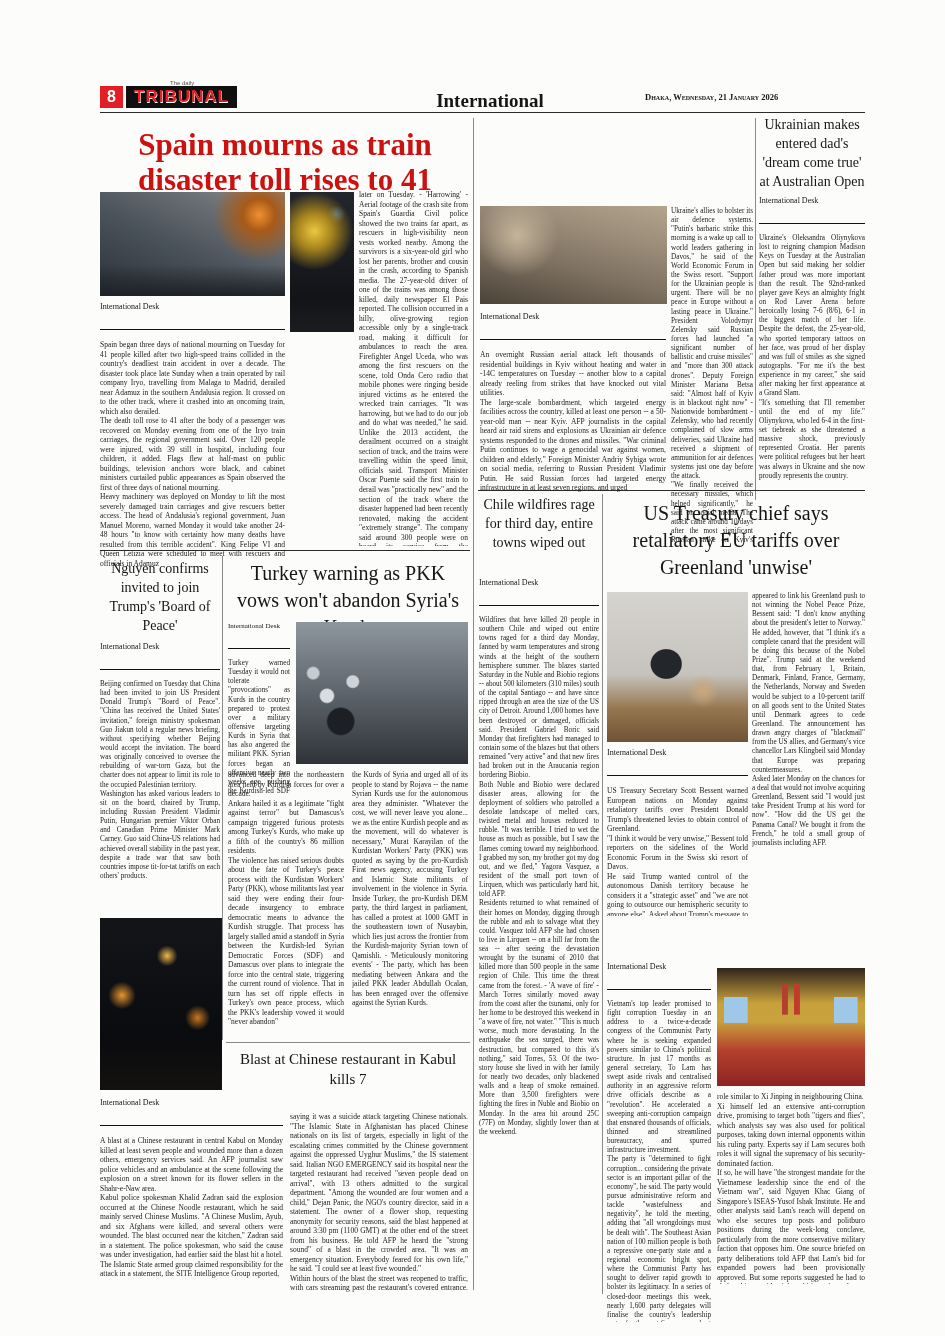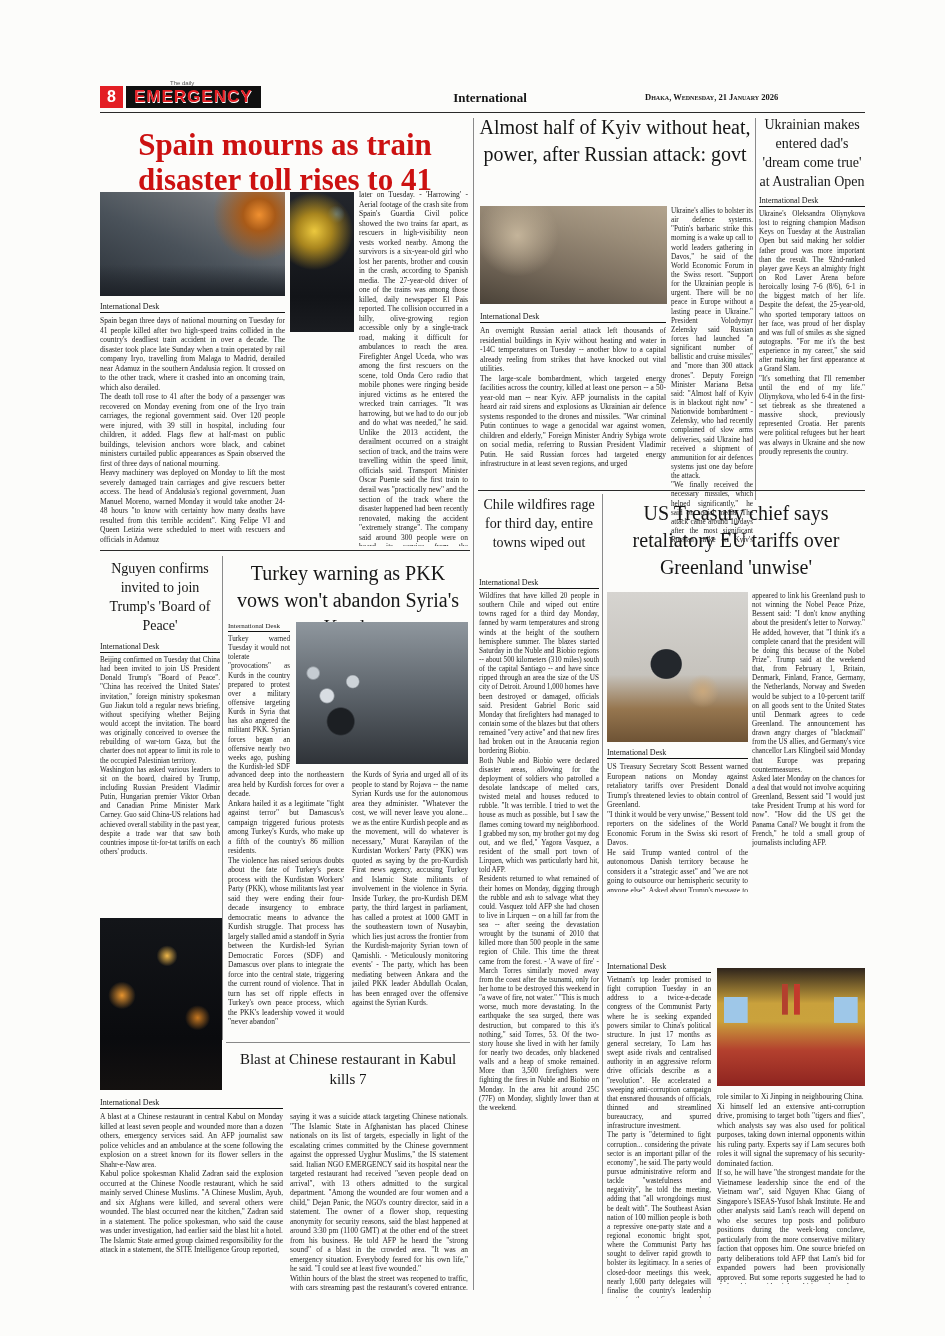--- a/index.html
+++ b/index.html
@@ -1,21 +1,21 @@
 <!DOCTYPE html>
 <html><head>
 <meta charset="utf-8">
 <style>
   html,body{margin:0;padding:0;background:#9a9a9a;}
   .page{position:relative;width:945px;height:1336px;background:#fcfcfa;margin:0 auto;
         font-family:"Liberation Serif", serif;color:#161616;overflow:hidden;}
   .abs{position:absolute;}
   .vrule{position:absolute;width:1px;background:#8a8a8a;}
   .hrule{position:absolute;height:1px;background:#2a2a2a;}
-  .byline{font-size:8px;border-bottom:1.6px solid #111;padding-bottom:1px;margin-bottom:3px;
+  .byline{font-size:8px;border-bottom:1.6px solid #111;padding-bottom:18px;margin-bottom:10px;
           font-family:"Liberation Serif",serif;}
   .bt{font-size:7.5px;line-height:1.27;text-align:justify;white-space:pre-line;overflow:hidden;color:#1b1b1b;}
   .bt-sm{font-size:7.2px;}
   .hl{font-family:"Liberation Serif",serif;text-align:center;line-height:1.12;}
   .hl-red{color:#cc1111;font-weight:bold;font-size:31px;}
   .hl-xl{font-size:20px;font-weight:normal;line-height:1.35;}
   .hl-md{font-size:14px;font-weight:normal;line-height:1.35;}
   .hl-kabul{font-size:15px;font-weight:normal;line-height:1.3;}
   .banner{background:#1b4f9e;color:#ffffff;font-weight:bold;font-size:16.5px;text-align:center;
           line-height:1.35;padding:5px 2px;font-family:"Liberation Serif",serif;}
@@ -51,33 +51,33 @@
      radial-gradient(circle at 18% 45%, #e8952f 0%, rgba(0,0,0,0) 10%),
      radial-gradient(circle at 55% 22%, #f0b84a 0%, rgba(0,0,0,0) 7%),
      radial-gradient(circle at 80% 58%, #c87820 0%, rgba(0,0,0,0) 9%),
      linear-gradient(180deg,#131519,#0a0b0e 70%,#141110);}
   .mast-num{background:#e31e24;color:#fff;font-weight:bold;font-family:"Liberation Sans",sans-serif;
             font-size:16px;width:23px;height:22px;text-align:center;line-height:22px;}
   .mast-bar{background:#101010;height:22px;line-height:22px;padding:0 8px;}
   .mast-title{color:#e31e24;font-weight:bold;font-family:"Liberation Sans",sans-serif;
               font-size:17px;letter-spacing:1px;text-shadow:0.5px 0.5px 0 #ffffff;}
   .mast-tag{position:absolute;font-family:"Liberation Sans",sans-serif;font-size:6px;color:#555;}
-  .section-label{font-weight:bold;font-size:13px;text-align:center;}
+  .section-label{font-weight:bold;font-size:19px;text-align:center;}
   .dateline{font-variant:small-caps;font-weight:bold;font-size:8.5px;text-align:left;}
 </style>
 </head>
 <body>
 
 <div class="page">
 
   <div class="abs" style="left:100px;top:86px;width:765px;height:24px;">
     <div class="mast-num abs" style="left:0;top:0;">8</div>
     <span class="mast-tag" style="left:70px;top:-6px;">The daily</span>
     <div class="mast-bar abs" style="left:26px;top:0;">
-      <span class="mast-title">EMERGENCY</span>
+      <span class="mast-title">TRIBUNAL</span>
     </div>
     <div class="section-label abs" style="left:280px;top:4px;width:220px;">International</div>
     <div class="dateline abs" style="left:545px;top:6px;width:220px;">Dhaka, Wednesday, 21 January 2026</div>
   </div>
   <div class="hrule" style="left:100px;top:112px;width:765px;"></div>
 
   <div class="vrule" style="left:473px;top:118px;height:1172px;"></div>
   <div class="vrule" style="left:755px;top:118px;height:382px;"></div>
   <div class="vrule" style="left:222px;top:556px;height:484px;"></div>
   <div class="vrule" style="left:602px;top:494px;height:800px;"></div>
@@ -92,21 +92,20 @@
     <div class="bt" style="height:226px;">Spain began three days of national mourning on Tuesday for 41 people killed after two high-speed trains collided in the country's deadliest train accident in over a decade. The disaster took place late Sunday when a train operated by rail company Iryo, travelling from Malaga to Madrid, derailed near Adamuz in the southern Andalusia region. It crossed on to the other track, where it crashed into an oncoming train, which also derailed.
 The death toll rose to 41 after the body of a passenger was recovered on Monday evening from one of the Iryo train carriages, the regional government said. Over 120 people were injured, with 39 still in hospital, including four children, it added. Flags flew at half-mast on public buildings, television anchors wore black, and cabinet ministers curtailed public appearances as Spain observed the first of three days of national mourning.
 Heavy machinery was deployed on Monday to lift the most severely damaged train carriages and give rescuers better access. The head of Andalusia's regional government, Juan Manuel Moreno, warned Monday it would take another 24-48 hours "to know with certainty how many deaths have resulted from this terrible accident". King Felipe VI and Queen Letizia were scheduled to meet with rescuers and officials in Adamuz</div>
   </div>
   <div class="abs" style="left:290px;top:190px;width:178px;height:356px;overflow:hidden;">
     <div class="ph-spain2"></div>
     <div class="bt" style="white-space:normal;">later on Tuesday. - 'Harrowing' - Aerial footage of the crash site from Spain's Guardia Civil police showed the two trains far apart, as rescuers in high-visibility neon vests worked nearby. Among the survivors is a six-year-old girl who lost her parents, brother and cousin in the crash, according to Spanish media. The 27-year-old driver of one of the trains was among those killed, daily newspaper El Pais reported. The collision occurred in a hilly, olive-growing region accessible only by a single-track road, making it difficult for ambulances to reach the area. Firefighter Angel Uceda, who was among the first rescuers on the scene, told Onda Cero radio that mobile phones were ringing beside injured victims as he entered the wrecked train carriages. "It was harrowing, but we had to do our job and do what was needed," he said. Unlike the 2013 accident, the derailment occurred on a straight section of track, and the trains were travelling within the speed limit, officials said.
 Transport Minister Oscar Puente said the first train to derail was "practically new" and the section of the track where the disaster happened had been recently renovated, making the accident "extremely strange". The company said around 300 people were on board its service from the Andalusian city of Malaga to the capital, Madrid. Renfe, the operator of the second train travelling to the southern city of Huelva, said it was carrying 184 passengers. - Solidarity - Human error has "been practically ruled out", Renfe President Alvaro Fernandez Heredia told Spanish public radio RNE. Heredia also ruled out speeding as a cause of the accident. He said both trains were traveling just over 200 kilometres (120 miles) per hour, below the 250 kilometres per hour limit for that section of track. Spain has Europe's largest high-speed rail network, with more than 3,000 kilometres of dedicated tracks connecting major cities including Madrid, Barcelona, Seville, Valencia and Malaga. In Adamuz, where white buildings gleam among orange-lined streets, residents rushed to the town hall with supplies as news of the disaster spread.</div>
   </div>
 
-  <div class="abs hl hl-xl" style="left:478px;top:114px;width:274px;">Almost half of Kyiv without heat, power, after Russian attack: govt</div>
   <div class="photo ph-kyiv" style="left:480px;top:206px;width:187px;height:98px;"></div>
   <div class="abs" style="left:480px;top:312px;width:186px;">
     <div class="byline">International Desk</div>
     <div class="bt" style="height:158px;">An overnight Russian aerial attack left thousands of residential buildings in Kyiv without heating and water in -14C temperatures on Tuesday -- another blow to a capital already reeling from strikes that have knocked out vital utilities.
 The large-scale bombardment, which targeted energy facilities across the country, killed at least one person -- a 50-year-old man -- near Kyiv. AFP journalists in the capital heard air raid sirens and explosions as Ukrainian air defence systems responded to the drones and missiles. "War criminal Putin continues to wage a genocidal war against women, children and elderly," Foreign Minister Andriy Sybiga wrote on social media, referring to Russian President Vladimir Putin. He said Russian forces had targeted energy infrastructure in at least seven regions, and urged</div>
   </div>
   <div class="abs bt bt-sm" style="left:671px;top:207px;width:82px;height:336px;">Ukraine's allies to bolster its air defence systems. "Putin's barbaric strike this morning is a wake up call to world leaders gathering in Davos," he said of the World Economic Forum in the Swiss resort. "Support for the Ukrainian people is urgent. There will be no peace in Europe without a lasting peace in Ukraine." President Volodymyr Zelensky said Russian forces had launched "a significant number of ballistic and cruise missiles" and "more than 300 attack drones". Deputy Foreign Minister Mariana Betsa said: "Almost half of Kyiv is in blackout right now" - Nationwide bombardment - Zelensky, who had recently complained of slow arms deliveries, said Ukraine had received a shipment of ammunition for air defences systems just one day before the attack.
 "We finally received the necessary missiles, which helped significantly," he said on social media. The attack came around 10 days after the most significant Russian strike on Kyiv's energy grid since its invasion almost four years ago. That strike, at dawn on January 9, left half the capital without heating and many residents without electricity for days in subzero temperatures.</div>
 
   <div class="abs hl hl-md" style="left:759px;top:116px;width:106px;">Ukrainian makes entered dad's 'dream come true' at Australian Open</div>

